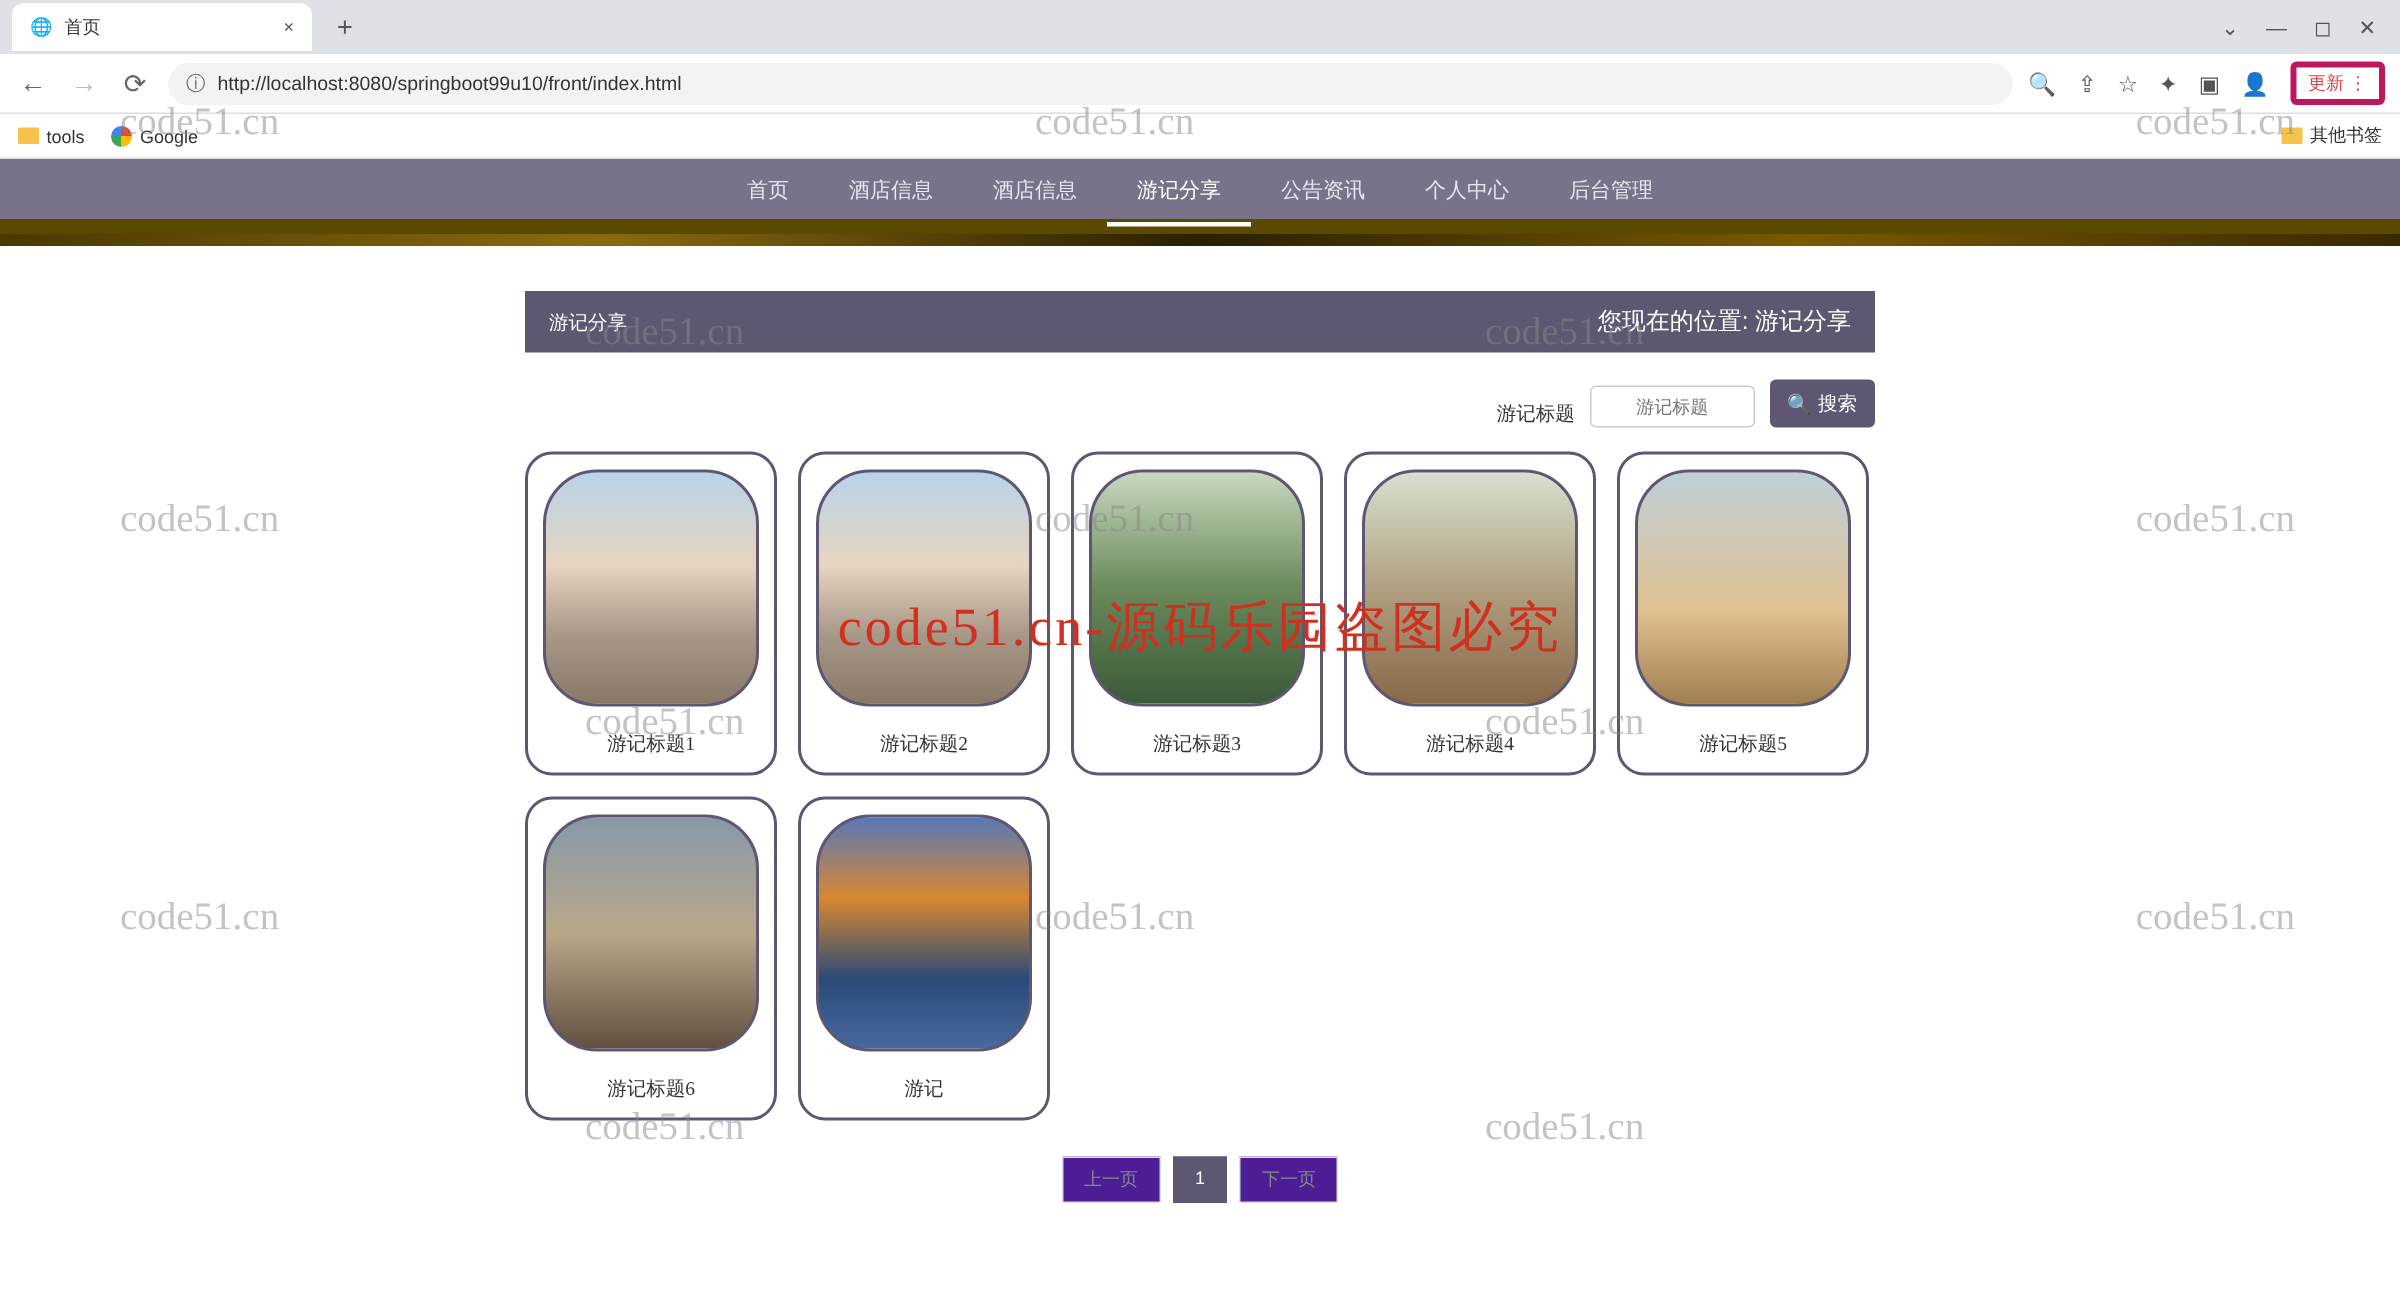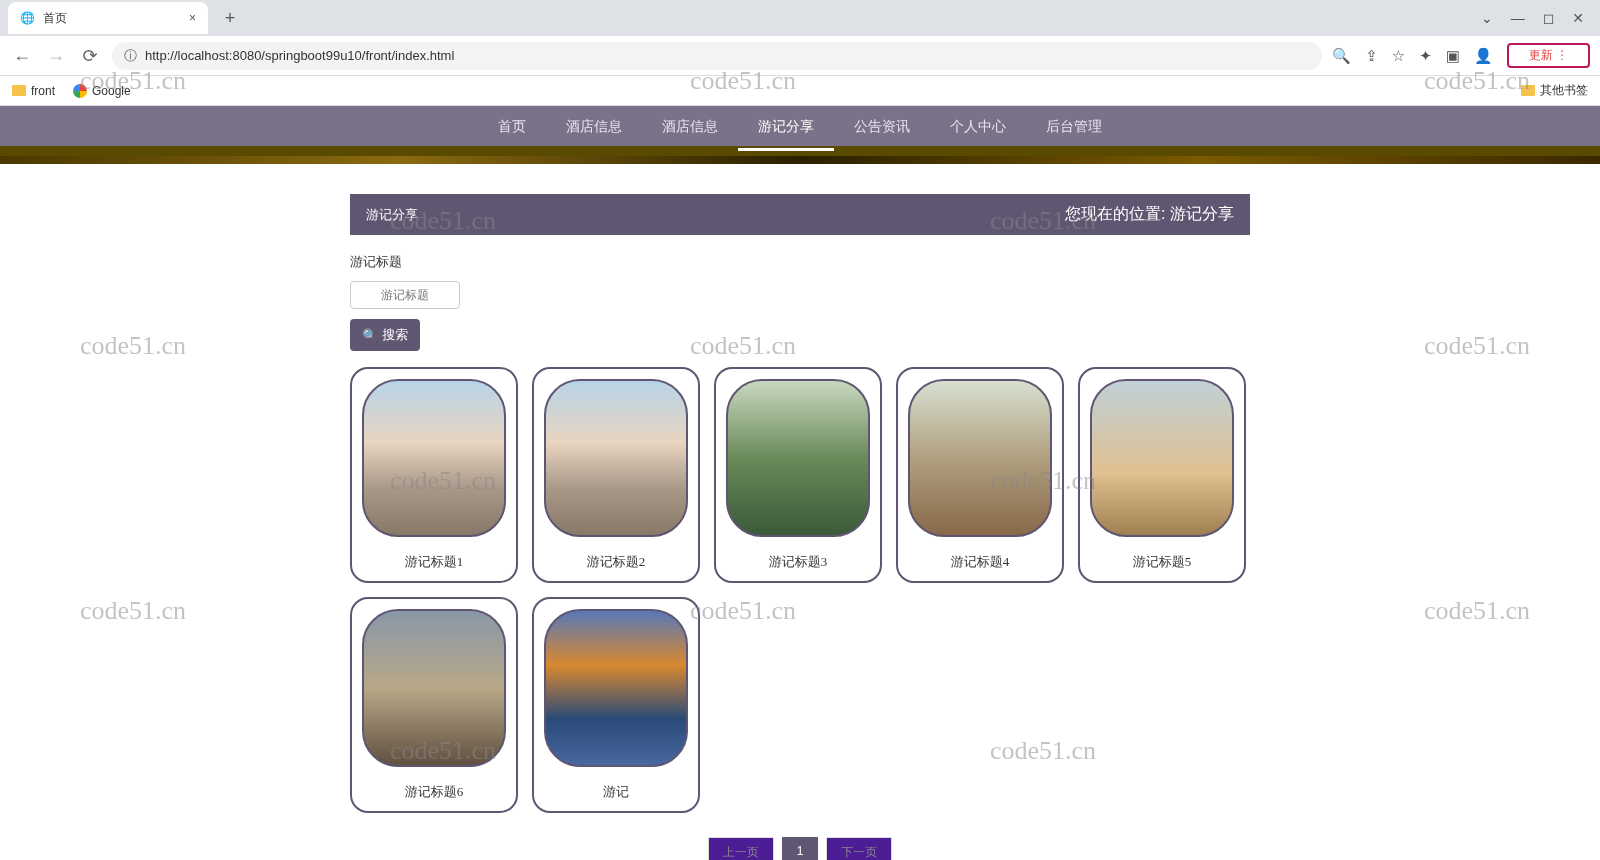--- a/index.html
+++ b/index.html
@@ -13,41 +13,41 @@
 .new-tab { width: 28px; height: 28px; display: flex; align-items: center; justify-content: center; font-size: 18px; color: #555; cursor: pointer; margin-left: 8px; }
 .window-controls { margin-left: auto; display: flex; gap: 18px; padding-right: 8px; color: #555; }
 .window-controls span { cursor: pointer; font-size: 14px; }
 
 .toolbar { background: #fff; display: flex; align-items: center; height: 40px; padding: 0 10px; gap: 10px; border-bottom: 1px solid #ddd; }
 .nav-btn { color: #666; font-size: 18px; cursor: pointer; width: 24px; text-align: center; }
 .nav-btn.disabled { color: #bbb; }
 .url-bar { flex: 1; display: flex; align-items: center; background: #f1f3f4; border-radius: 14px; height: 28px; padding: 0 12px; font-size: 13px; color: #333; gap: 8px; }
 .url-bar .info-icon { color: #666; }
 .toolbar-icons { display: flex; gap: 14px; align-items: center; color: #555; font-size: 15px; }
-.update-btn { border: 2px solid #be185d; color: #d44; padding: 2px 20px; border-radius: 4px; font-size: 12px; cursor: pointer; }
+.update-btn { border: 4px solid #be185d; color: #d44; padding: 2px 8px; border-radius: 4px; font-size: 12px; cursor: pointer; }
 
 .bookmarks { background: #fff; display: flex; align-items: center; padding: 4px 12px; gap: 18px; font-size: 12px; color: #333; border-bottom: 1px solid #ddd; height: 30px; }
 .bookmark-item { display: flex; align-items: center; gap: 5px; cursor: pointer; }
 .folder-icon { width: 14px; height: 11px; background: #f5c24c; border-radius: 1px; display: inline-block; }
 .google-icon { width:14px; height:14px; border-radius:50%; background: conic-gradient(#ea4335 0 90deg,#fbbc05 90deg 180deg,#34a853 180deg 270deg,#4285f4 270deg); display:inline-block;}
 .bookmarks-right { margin-left: auto; }
 
 
 .page { position: relative; }
 .nav-bar { background: #7a7288; height: 50px; display: flex; justify-content: center; align-items: center; gap: 0; border-bottom: 10px solid #5a4a00; background-image: linear-gradient(#7a7288,#7a7288); }
 .nav-item { color: #e8e5ee; font-size: 14px; padding: 0 20px; height: 50px; line-height: 50px; cursor: pointer; }
 .nav-item.active { color: #fff; border-bottom: 3px solid #fff; }
 .hero-strip { height: 8px; background: linear-gradient(90deg, #4a3800, #8a6a10, #2a2000, #7a5a00, #3a2800); }
 
 .container { width: 900px; margin: 30px auto 0; }
 .breadcrumb-bar { background: #5f5672; color: #fff; display: flex; align-items: center; justify-content: space-between; padding: 10px 16px; font-size: 13px; }
 .breadcrumb-right { font-size: 16px; }
 .breadcrumb-right a { color: #fff; text-decoration: none; }
 
-.search-row { display: flex; justify-content: flex-end; align-items: flex-start; gap: 10px; margin-top: 18px; font-size: 13px; flex-direction: column; }
+.search-row { display: flex; justify-content: flex-end; align-items: flex-end; gap: 10px; margin-top: 18px; font-size: 13px; }
 .search-label { color: #333; }
 .search-input { width: 110px; padding: 6px 8px; border: 1px solid #ccc; border-radius: 4px; font-size: 12px; text-align: center; color: #999; }
 .search-btn { background: #5f5672; color: #fff; border: none; padding: 7px 12px; border-radius: 4px; font-size: 13px; cursor: pointer; display: flex; align-items: center; gap: 4px; }
 
 .card-grid { display: flex; flex-wrap: wrap; gap: 14px; margin-top: 16px; }
 .card { width: 168px; border: 2px solid #5f5672; border-radius: 18px; padding: 10px; text-align: center; cursor: pointer; }
 .card-img { width: 100%; height: 158px; border-radius: 36px; border: 2px solid #5f5672; background-size: cover; background-position: center; }
 .card-title { margin-top: 16px; font-size: 13px; color: #333; font-family: Liberation Serif, serif; }
 
 .img1 { background: linear-gradient(180deg, #b8d4e8 0%, #e8d4c0 40%, #a89888 70%, #887868 100%); }
@@ -97,21 +97,21 @@
       <span>☆</span>
       <span>✦</span>
       <span>▣</span>
       <span>👤</span>
       <span class="update-btn"><span>更新</span> ⋮</span>
     </div>
   </div>
   <div class="bookmarks">
     <div class="bookmark-item">
       <span class="folder-icon"></span>
-      <span>front</span>
+      <span>tools</span>
     </div>
     <div class="bookmark-item">
       <span class="google-icon"></span>
       <span>Google</span>
     </div>
     <div class="bookmark-item bookmarks-right">
       <span class="folder-icon"></span>
       <span>其他书签</span>
     </div>
   </div>
@@ -179,20 +179,21 @@
         </div>
       </div>
 
     <div class="pagination">
       <span class="page-btn">上一页</span>
       <span class="page-btn active">1</span>
       <span class="page-btn">下一页</span>
     </div>
   </div>
 
+  <div class="watermark-red">code51.cn-源码乐园盗图必究</div>
   <div class="watermark" style="top:-40px; left:80px;">code51.cn</div>
   <div class="watermark" style="top:-40px; left:690px;">code51.cn</div>
   <div class="watermark" style="top:-40px; right:70px;">code51.cn</div>
   <div class="watermark" style="top:100px; left:390px;">code51.cn</div>
   <div class="watermark" style="top:100px; left:990px;">code51.cn</div>
   <div class="watermark" style="top:225px; left:80px;">code51.cn</div>
   <div class="watermark" style="top:225px; left:690px;">code51.cn</div>
   <div class="watermark" style="top:225px; right:70px;">code51.cn</div>
   <div class="watermark" style="top:360px; left:390px;">code51.cn</div>
   <div class="watermark" style="top:360px; left:990px;">code51.cn</div>

